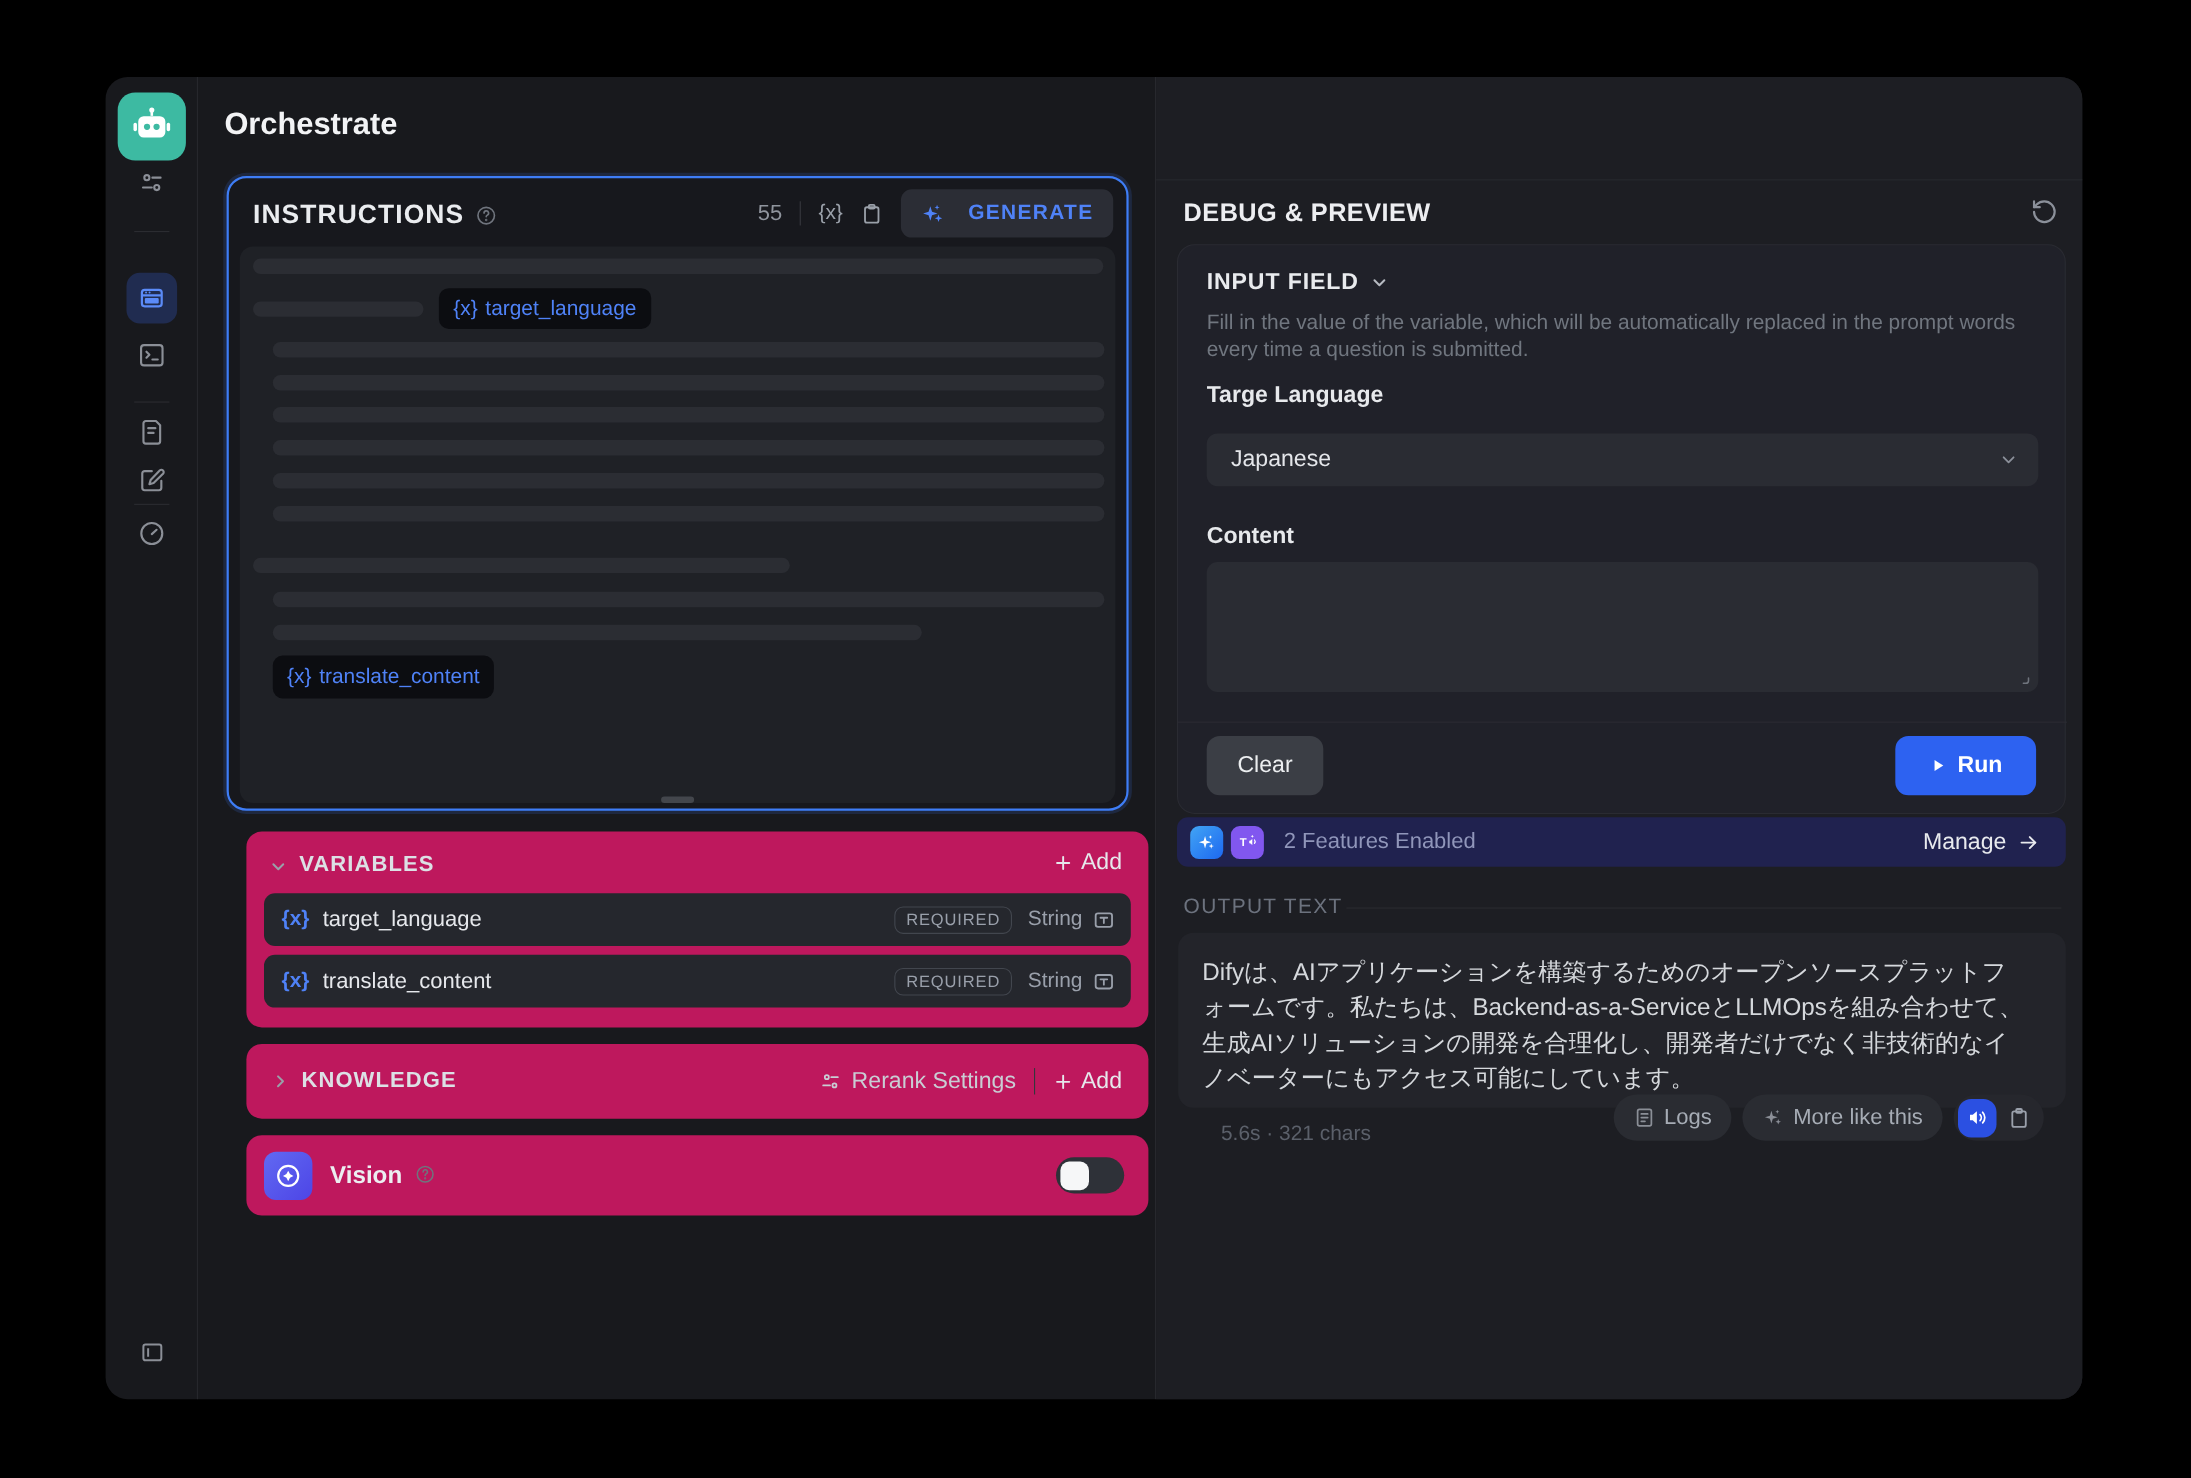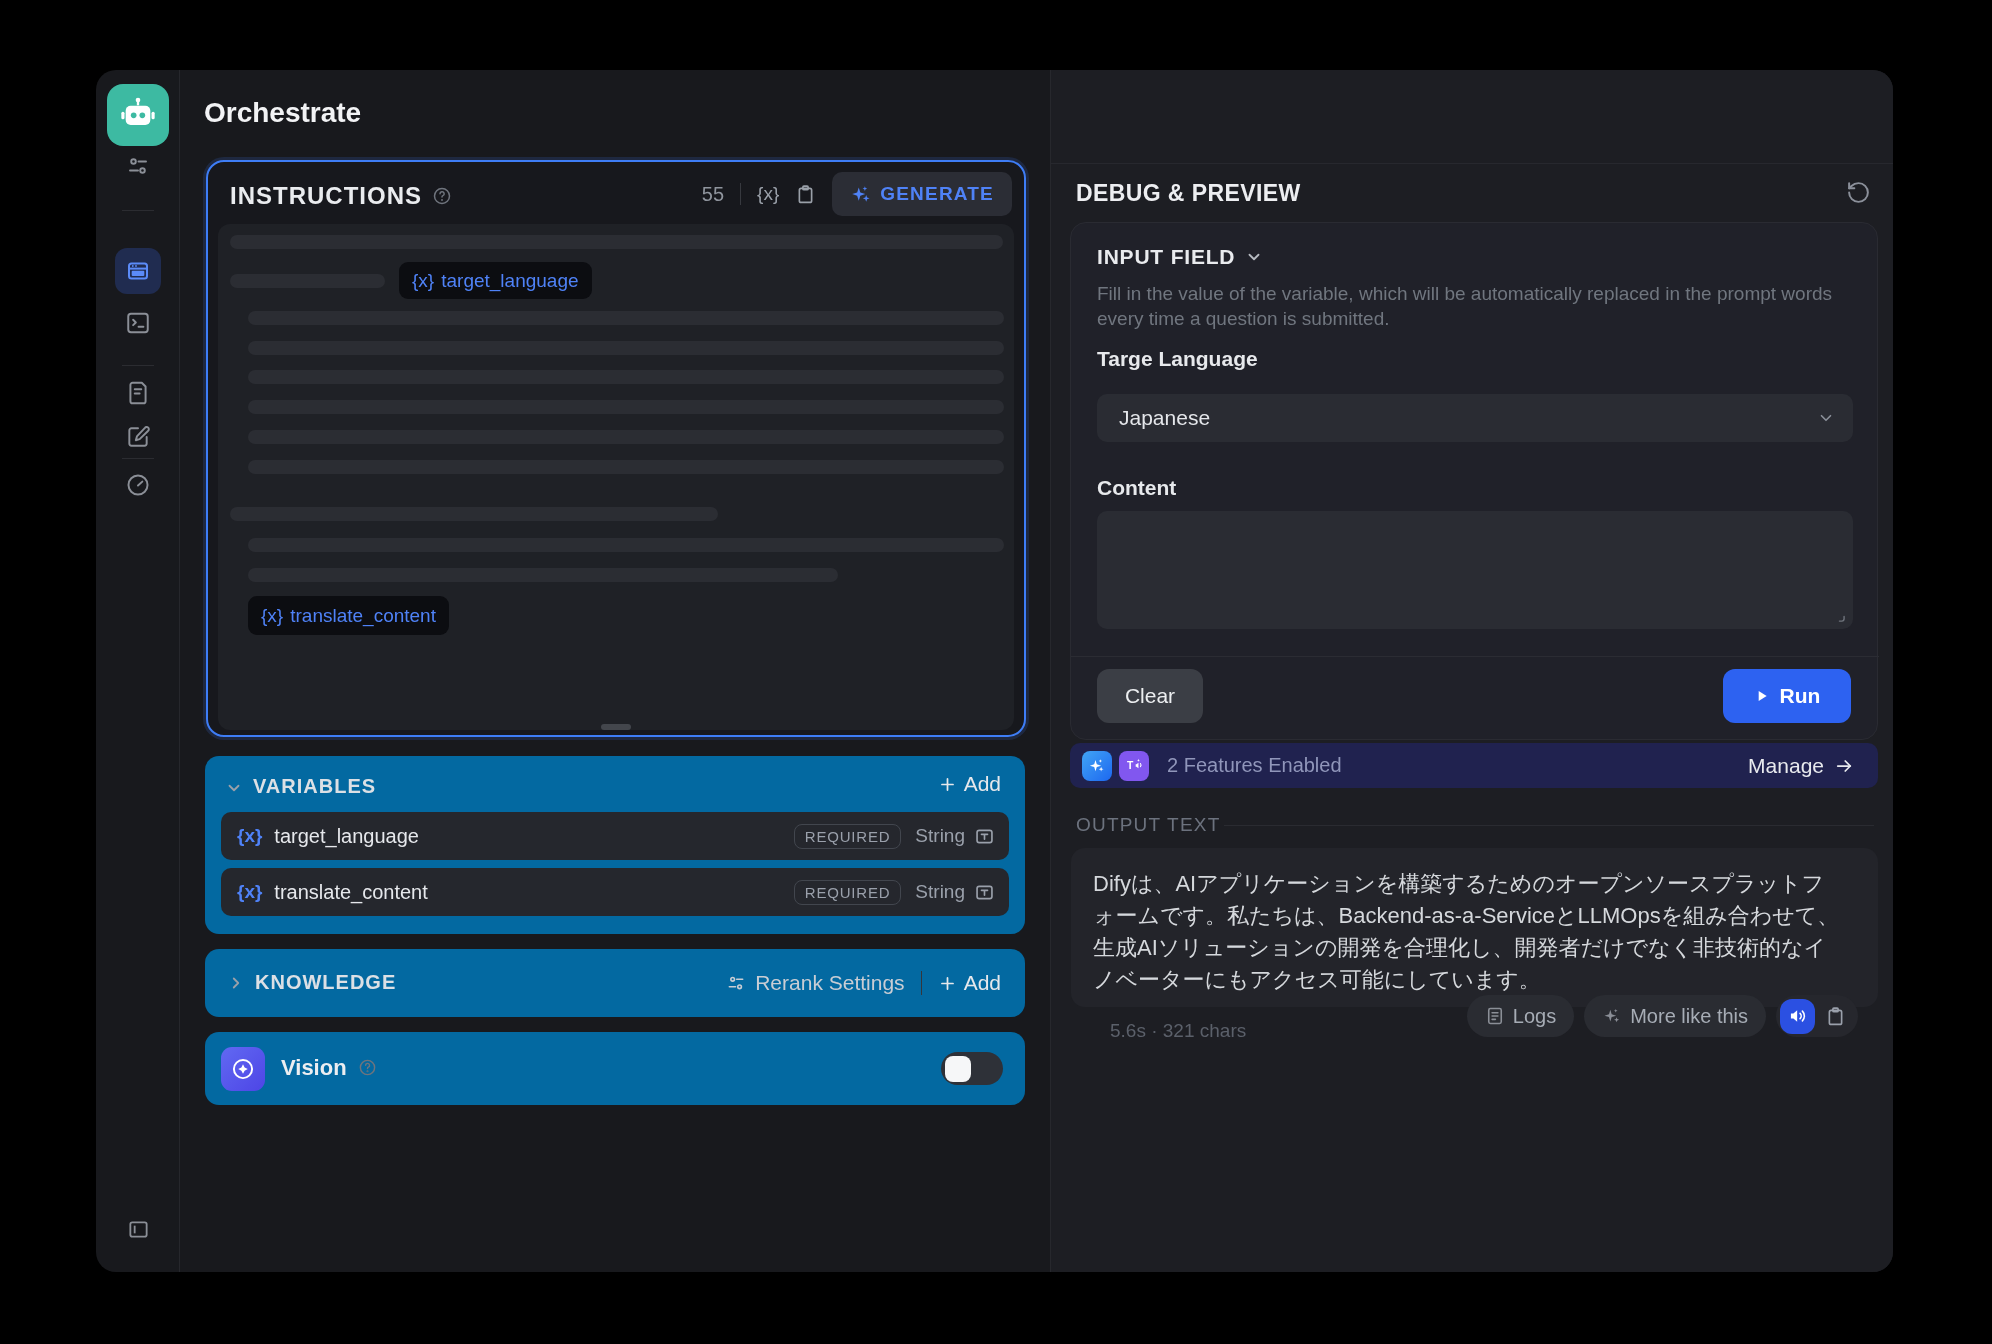--- a/index.html
+++ b/index.html
@@ -11,21 +11,21 @@
   .sidebar { position:absolute; left:0; top:0; bottom:0; width:84px; border-right:1px solid #26272c; }
   .icon { color:#8b8f97; display:flex; align-items:center; justify-content:center; }
   svg { display:block; }
   .sdiv { position:absolute; left:26px; width:32px; height:1px; background:#2b2c31; }
   .rightpanel { position:absolute; left:954px; top:0; width:843px; height:1202px;
     background:#1d1e23; border-left:1px solid #27282d; border-radius:0 20px 20px 0; }
   .hline { position:absolute; height:1px; background:#27282e; }
   .pill { background:#26272d; border-radius:14px; display:flex; align-items:center; }
   .cap { width:27px; height:27px; border:1.5px solid #45494f; border-radius:7px;
     display:flex; align-items:center; justify-content:center; color:#9aa0a9; }
-  .panel { position:absolute; left:109px; width:820px; background:#0369a1; border-radius:14px; }
+  .panel { position:absolute; left:128px; width:820px; background:#be185d; border-radius:14px; }
   .bar { position:absolute; height:14px; border-radius:7px; background:#2b2d33; }
   .chip { position:absolute; display:inline-flex; align-items:center; gap:7px; background:#0c0d11;
     border-radius:9px; padding:0 13px; height:37px; color:#4f82f7; font-size:19px; }
   .vrow { position:absolute; left:16px; width:788px; height:48px; background:#25272d;
     border-radius:10px; display:flex; align-items:center; padding:0 14px 0 16px; }
   .badge { border:1.5px solid #42464e; border-radius:8px; padding:3px 10px; font-size:15px;
     letter-spacing:.8px; color:#9aa0ab; }
   .btn { display:flex; align-items:center; justify-content:center; cursor:pointer; }
   .outpill { height:42px; border-radius:21px; background:#2a2c32; display:flex; align-items:center;
     gap:8px; padding:0 18px; color:#a6acb5; font-size:20px; }
@@ -180,21 +180,21 @@
     <div class="abs" style="right:12px; top:10px; height:44px; display:flex; align-items:center; gap:16px;">
       <span style="font-size:20px; color:#8f949d;">55</span>
       <span style="width:1px; height:22px; background:#37393f;"></span>
       <span style="font-size:19px; color:#9aa0a9;">{x}</span>
       <span class="icon" style="color:#9aa0a9;">
         <svg width="21" height="21" viewBox="0 0 24 24" fill="none" stroke="currentColor" stroke-width="1.9" stroke-linejoin="round">
           <rect x="5" y="5" width="14" height="16" rx="2"></rect>
             <rect x="9" y="2.5" width="6" height="4" rx="1.2"></rect>
         </svg>
       </span>
-      <div class="btn" style="height:44px; border-radius:10px; background:#2b2d35; padding:0 18px; gap:9px;">
+      <div class="btn" style="height:44px; border-radius:10px; background:#2b2d35; padding:0 18px; gap:22px;">
         <span class="icon" style="color:#4f82f7;">
           <svg width="21" height="21" viewBox="0 0 24 24" fill="currentColor">
             <path d="M10 4 11.8 9.7 17.5 11.5 11.8 13.3 10 19 8.2 13.3 2.5 11.5 8.2 9.7Z"></path>
             <path d="M18.5 12.5l1 2.9 2.9 1-2.9 1-1 2.9-1-2.9-2.9-1 2.9-1z"></path>
             <path d="M17 2.5l.7 2 2 .7-2 .7-.7 2-.7-2-2-.7 2-.7z"></path>
           </svg>
         </span>
         <span style="font-size:19px; font-weight:800; letter-spacing:1.2px; color:#4f82f7;">GENERATE</span>
       </div>
     </div>

